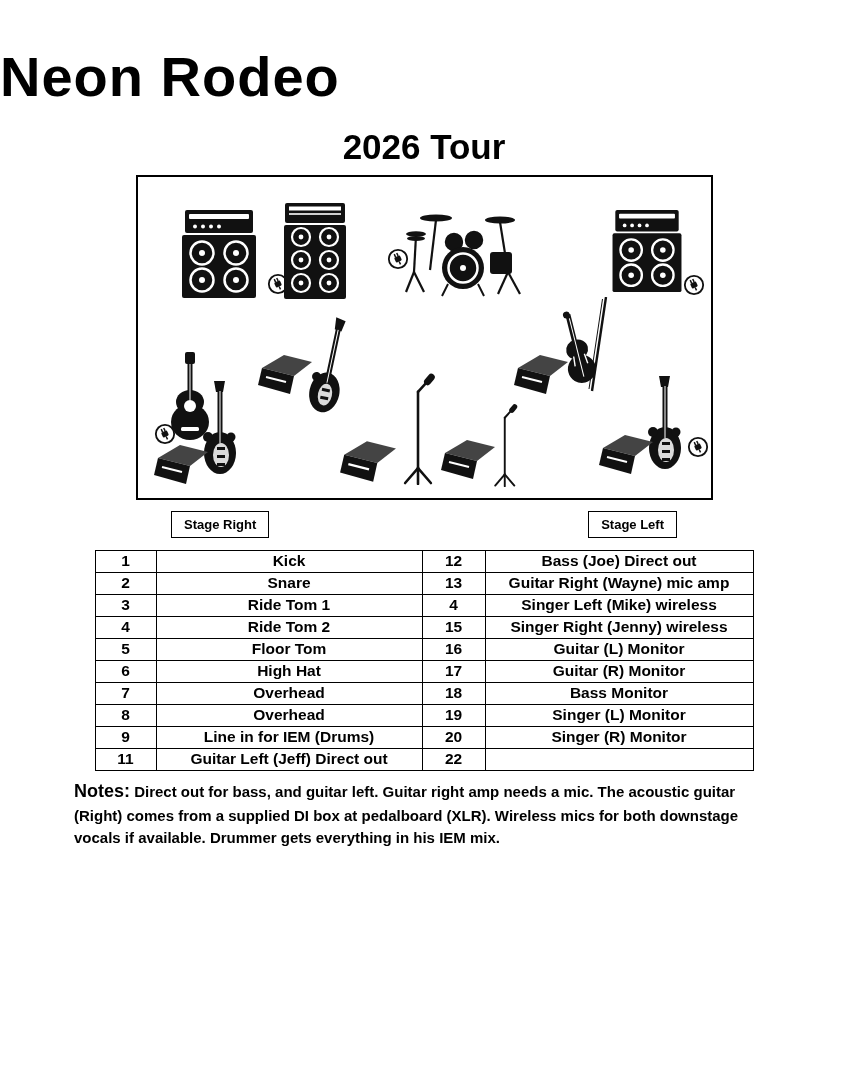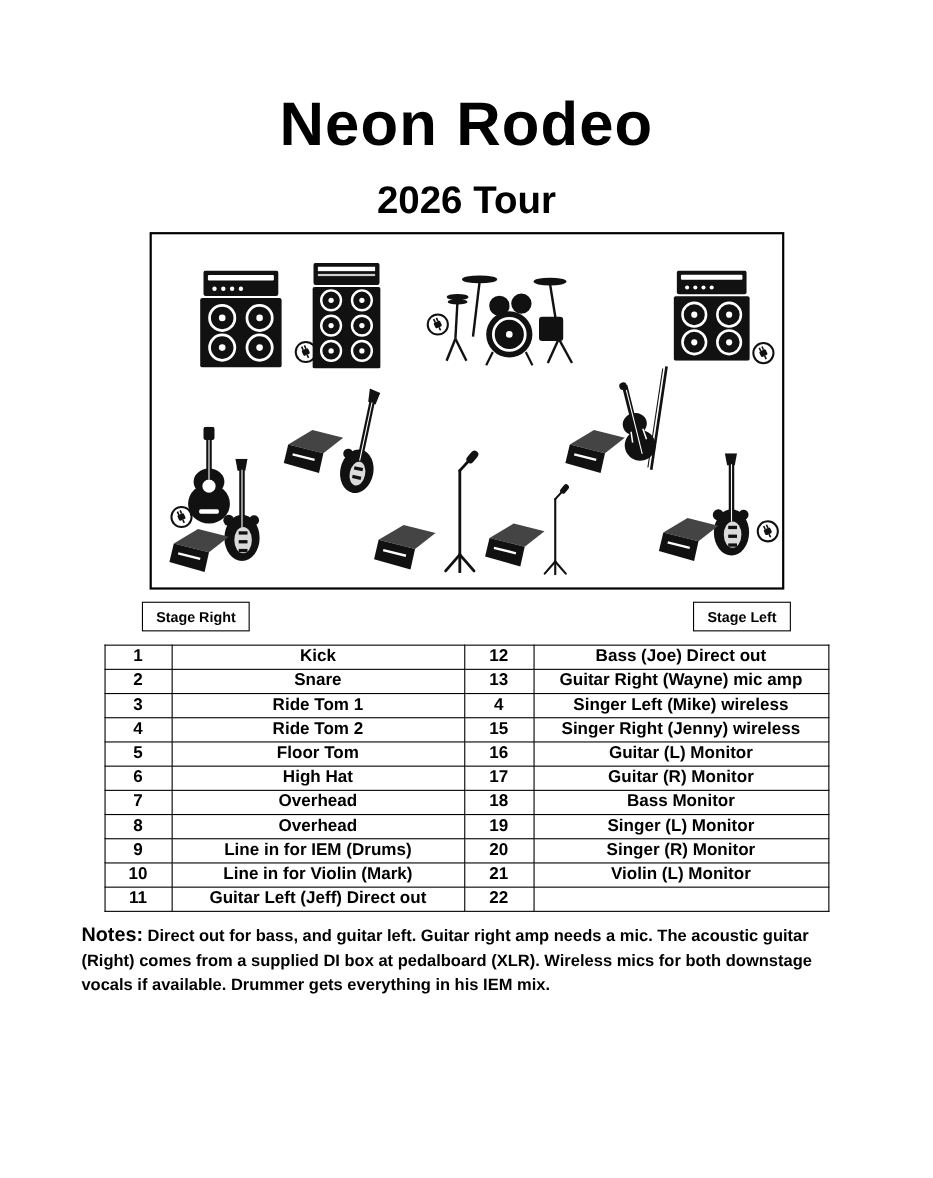--- a/index.html
+++ b/index.html
@@ -2,42 +2,42 @@
 <html><head>
 <meta charset="utf-8">
 <style>
   * { box-sizing: border-box; }
   html, body { margin: 0; padding: 0; background: #fff; }
   .page {
     width: 848px; min-height: 1071px; margin: 0 auto;
     font-family: "Liberation Sans", sans-serif; color: #000; background: #fff;
   }
   .title {
-    margin: 0; padding-top: 84px; text-align: center;
+    margin: 0; padding-top: 48px; text-align: left;
     font-size: 56px; font-weight: 800; letter-spacing: 1px; line-height: 1.05;
   }
   .subtitle {
     margin: 20px 0 0 0; text-align: center;
     font-size: 35px; font-weight: 700;
   }
   .subheading {
     margin-top: 15px; text-align: center;
     font-size: 20px; font-weight: 400;
   }
   .upstage {
     margin-top: 14px; text-align: center;
     font-size: 17px; font-weight: 400;
   }
   .stage-box {
     width: 577px; height: 325px; border: 2px solid #000;
     margin: 8px auto 0; background: #fff; position: relative;
   }
   .stage-box svg { display: block; }
   .stage-tags {
-    width: 590px; margin: 11px auto 0;
+    width: 506px; margin: 11px auto 0;
     display: flex; justify-content: space-between; align-items: center;
   }
   .stage-tag {
     border: 1.5px solid #000; background: #fff;
     font-size: 13px; font-weight: 700; padding: 5px 12px;
   }
   table.input-list {
     border-collapse: collapse; margin: 12px auto 0; width: 658px;
     table-layout: fixed;
   }
@@ -346,26 +346,20 @@
         <td class="c-num2">19</td>
         <td class="c-lab2">Singer (L) Monitor</td>
       </tr>
       <tr>
         <td class="c-num1">9</td>
         <td class="c-lab1">Line in for IEM (Drums)</td>
         <td class="c-num2">20</td>
         <td class="c-lab2">Singer (R) Monitor</td>
       </tr>
       <tr>
-        <td class="c-num1">10</td>
-        <td class="c-lab1">Line in for Violin (Mark)</td>
-        <td class="c-num2">21</td>
-        <td class="c-lab2">Violin (L) Monitor</td>
-      </tr>
-      <tr>
         <td class="c-num1">11</td>
         <td class="c-lab1">Guitar Left (Jeff) Direct out</td>
         <td class="c-num2">22</td>
         <td class="c-lab2"></td>
       </tr>
     </tbody>
   </table>
 
   <p class="notes">
     <span class="notes-label">Notes:</span>

